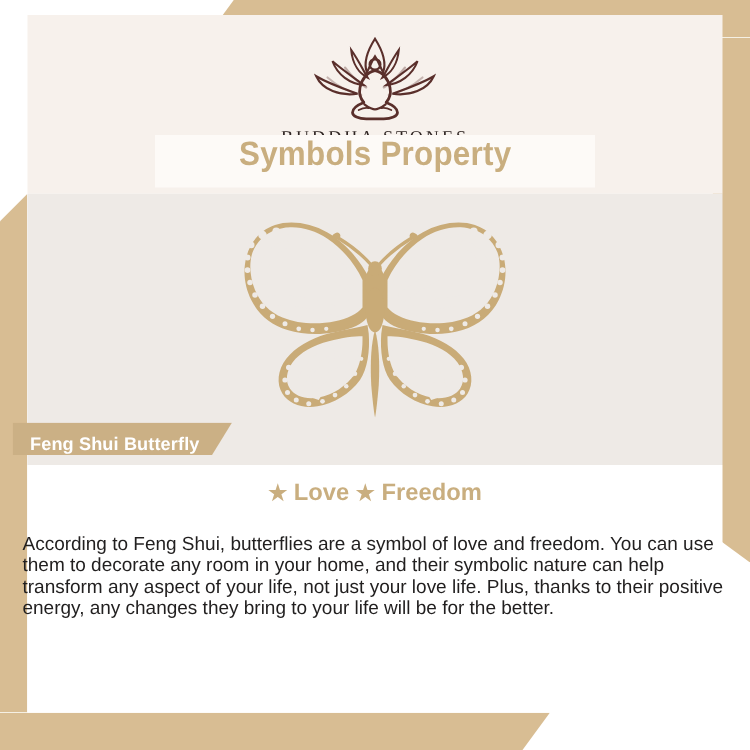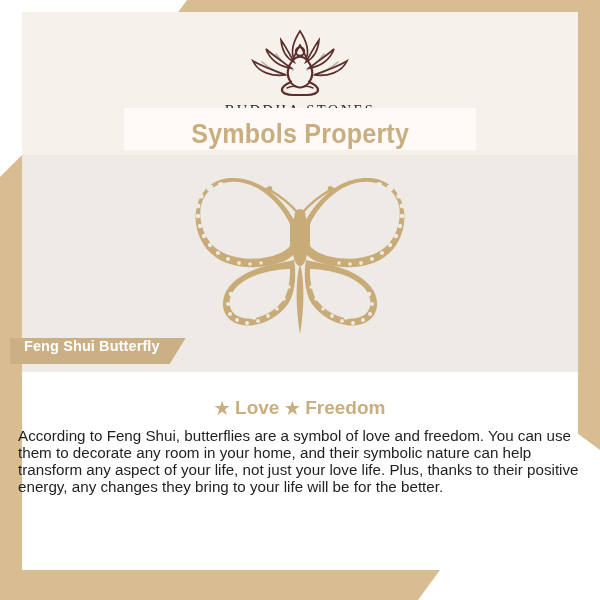--- a/index.html
+++ b/index.html
@@ -108,21 +108,21 @@
 
   
   .title-band {
     position: absolute;
     left: 124px;
     top: 108px;
     width: 352px;
     height: 42px;
     background: #fdfaf7;
     display: flex;
-    align-items: flex-end;
+    align-items: flex-start;
     justify-content: center;
   }
   .title-text {
     font-family: "Liberation Sans Narrow", "Liberation Sans", sans-serif;
     font-size: 27px;
     font-weight: bold;
     color: #c9ae7f;
     letter-spacing: 0.2px;
     transform: scaleX(0.93);
   }
@@ -140,21 +140,21 @@
 
   
   .ribbon {
     position: absolute;
     left: 10px;
     top: 338px;
     height: 26px;
     padding: 0 26px 0 14px;
     background: #cbb085;
     display: flex;
-    align-items: flex-start;
+    align-items: flex-end;
     clip-path: polygon(0 0, 100% 0, calc(100% - 16px) 100%, 0 100%);
     z-index: 5;
   }
   .ribbon-text {
     font-size: 14.5px;
     font-weight: bold;
     color: #ffffff;
     letter-spacing: 0.1px;
     white-space: nowrap;
   }
@@ -163,21 +163,20 @@
   .subheading {
     position: absolute;
     left: 22px;
     top: 384px;
     width: 556px;
     text-align: center;
     font-size: 19px;
     font-weight: bold;
     color: #c9ae7f;
     white-space: nowrap;
-    margin-top: 13px;
   }
   .subheading .star { font-size: 17px; }
 
   
   .paragraph {
     position: absolute;
     left: 18px;
     top: 412px;
     width: 564px;
     font-size: 15.2px;

